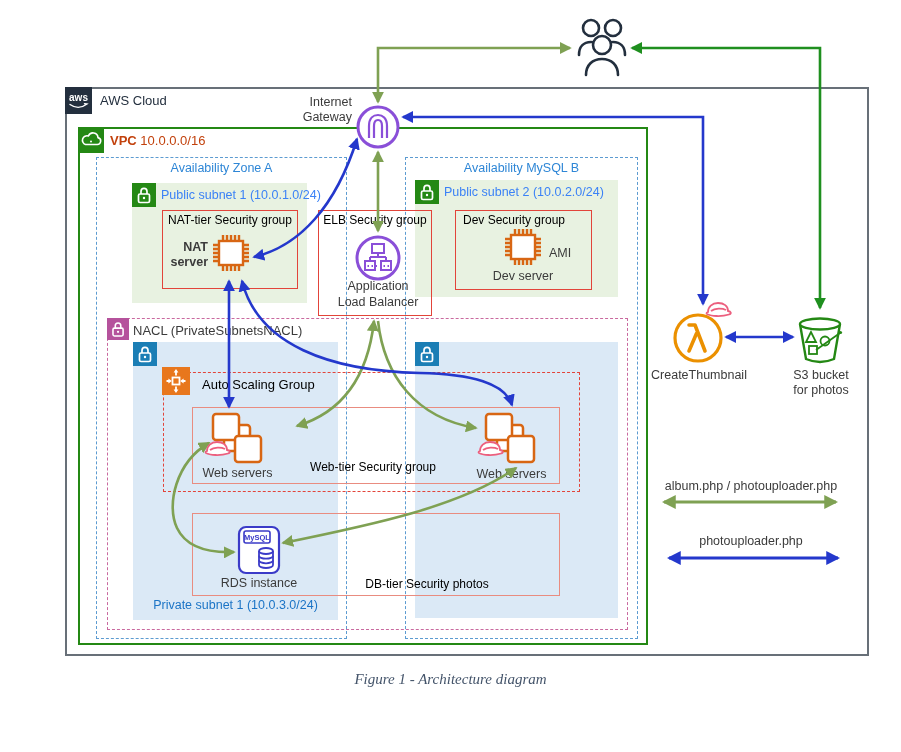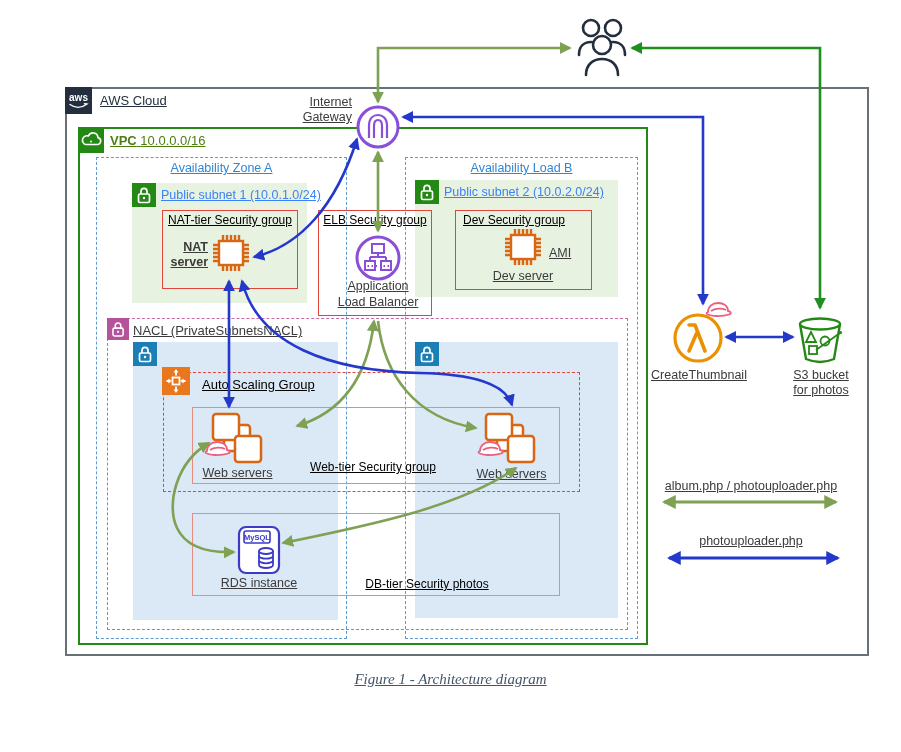--- a/index.html
+++ b/index.html
@@ -1,19 +1,19 @@
 <!DOCTYPE html>
 <html><head>
 <meta charset="utf-8">
 <style>
   html,body{margin:0;padding:0;background:#fff;}
   #canvas{position:relative;width:901px;height:752px;background:#fff;overflow:hidden;
           font-family:"Liberation Sans",sans-serif;}
   .abs{position:absolute;box-sizing:border-box;}
-  .lbl{position:absolute;font-size:12.5px;color:#3b3b3b;white-space:nowrap;line-height:15px;text-decoration:underline;}
+  .lbl{position:absolute;font-size:12.5px;color:#3b3b3b;white-space:nowrap;line-height:15px;}
   .center{text-align:center;}
   .right{text-align:right;}
   .bold{font-weight:bold;}
   .red{color:#000000;}
   .greentx{color:#3b82f6;}
   .bluetx{color:#1b74c6;}
   .aztx{color:#2e86d6;}
   .caption{font-family:"Liberation Serif",serif;font-style:italic;font-size:15px;color:#44546A;}
   
   .aws-box{border:2px solid #687078;}
@@ -44,28 +44,29 @@
   <div class="abs fill-priv" style="left:415px;top:342px;width:203px;height:276px;"></div>
 
   <div class="abs sg-box" style="left:162px;top:210px;width:136px;height:79px;"></div>
   <div class="abs sg-box" style="left:318px;top:210px;width:114px;height:106px;"></div>
   <div class="abs sg-box" style="left:455px;top:210px;width:137px;height:80px;"></div>
   <div class="abs asg-box" style="left:163px;top:372px;width:417px;height:120px;"></div>
   <div class="abs sg-box-salmon" style="left:192px;top:407px;width:368px;height:77px;"></div>
   <div class="abs sg-box-salmon" style="left:192px;top:513px;width:368px;height:83px;"></div>
 
   <div class="lbl" style="left:100px;top:93px;font-size:13px;color:#232f3e;">AWS Cloud</div>
-  <div class="lbl" style="left:110px;top:133px;font-size:13px;color:#4d7c0f;">
+  <div class="lbl" style="left:110px;top:133px;font-size:13px;color:#c2410c;">
     <span class="bold">VPC</span>
     <span>10.0.0.0/16</span>
   </div>
   <div class="lbl center aztx" style="left:96px;top:161px;width:251px;">Availability Zone A</div>
-  <div class="lbl center aztx" style="left:405px;top:161px;width:233px;">Availability Load B</div>
+  <div class="lbl center aztx" style="left:405px;top:161px;width:233px;">Availability MySQL B</div>
   <div class="lbl greentx" style="left:161px;top:188px;">Public subnet 1 (10.0.1.0/24)</div>
   <div class="lbl greentx" style="left:444px;top:185px;">Public subnet 2 (10.0.2.0/24)</div>
+  <div class="lbl center bluetx" style="left:133px;top:598px;width:205px;">Private subnet 1 (10.0.3.0/24)</div>
   <div class="lbl center red" style="left:160px;top:213px;width:140px;font-size:12px;">NAT-tier Security group</div>
   <div class="lbl center red" style="left:314px;top:213px;width:122px;font-size:12px;">ELB Security group</div>
   <div class="lbl center red" style="left:455px;top:213px;width:118px;font-size:12px;">Dev Security group</div>
   <div class="lbl center red" style="left:293px;top:460px;width:160px;font-size:12px;">Web-tier Security group</div>
   <div class="lbl center red" style="left:347px;top:577px;width:160px;font-size:12px;">DB-tier Security photos</div>
   <div class="lbl" style="left:133px;top:323px;font-size:13px;">NACL (PrivateSubnetsNACL)</div>
   <div class="lbl red" style="left:202px;top:377px;font-size:13px;">Auto Scaling Group</div>
 
   <div class="lbl right" style="left:280px;top:95px;width:72px;">
     <div>Internet</div>

